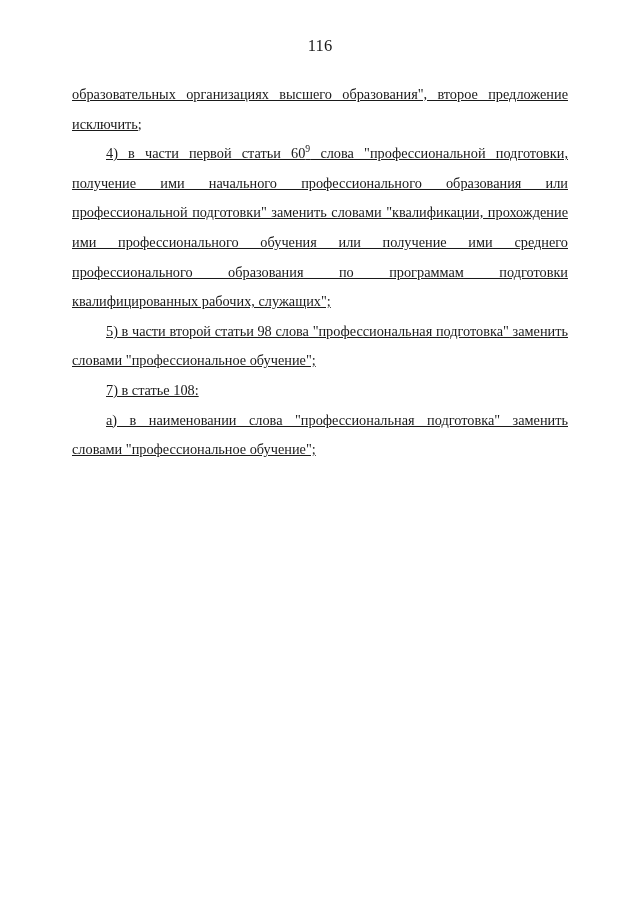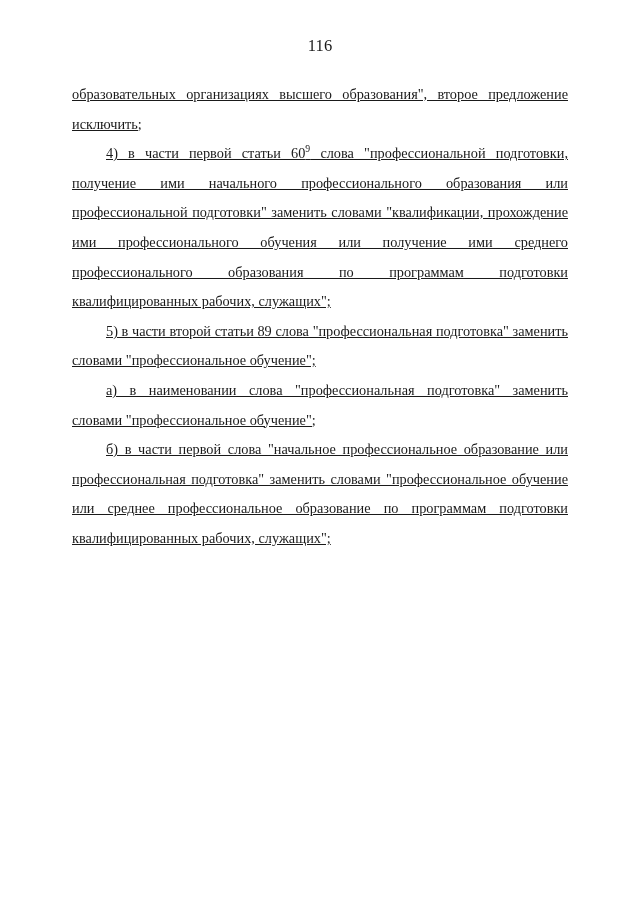--- a/index.html
+++ b/index.html
@@ -59,22 +59,22 @@
 <div class="page">
 
   <div class="page-number">116</div>
 
   <div class="body-text">
 
     <p class="para nojust">образовательных организациях высшего образования", второе предложение исключить;</p>
 
     <p class="para indent"><span>4) в части первой статьи 60</span><sup>9</sup><span> слова "профессиональной подготовки, получение ими начального профессионального образования или профессиональной подготовки" заменить словами "квалификации, прохождение ими профессионального обучения или получение ими среднего профессионального образования по программам подготовки квалифицированных рабочих, служащих";</span></p>
 
-    <p class="para indent">5) в части второй статьи 89 слова "профессиональная подготовка" заменить словами "профессиональное обучение";</p>
+    <p class="para indent">5) в части второй статьи 98 слова "профессиональная подготовка" заменить словами "профессиональное обучение";</p>
 
 
+    <p class="para indent">7) в статье 108:</p>
 
     <p class="para indent">а) в наименовании слова "профессиональная подготовка" заменить словами "профессиональное обучение";</p>
 
-    <p class="para indent">б) в части первой слова "начальное профессиональное образование или профессиональная подготовка" заменить словами "профессиональное обучение или среднее профессиональное образование по программам подготовки квалифицированных рабочих, служащих";</p>
 
   </div>
 </div>
 
 </body></html>

